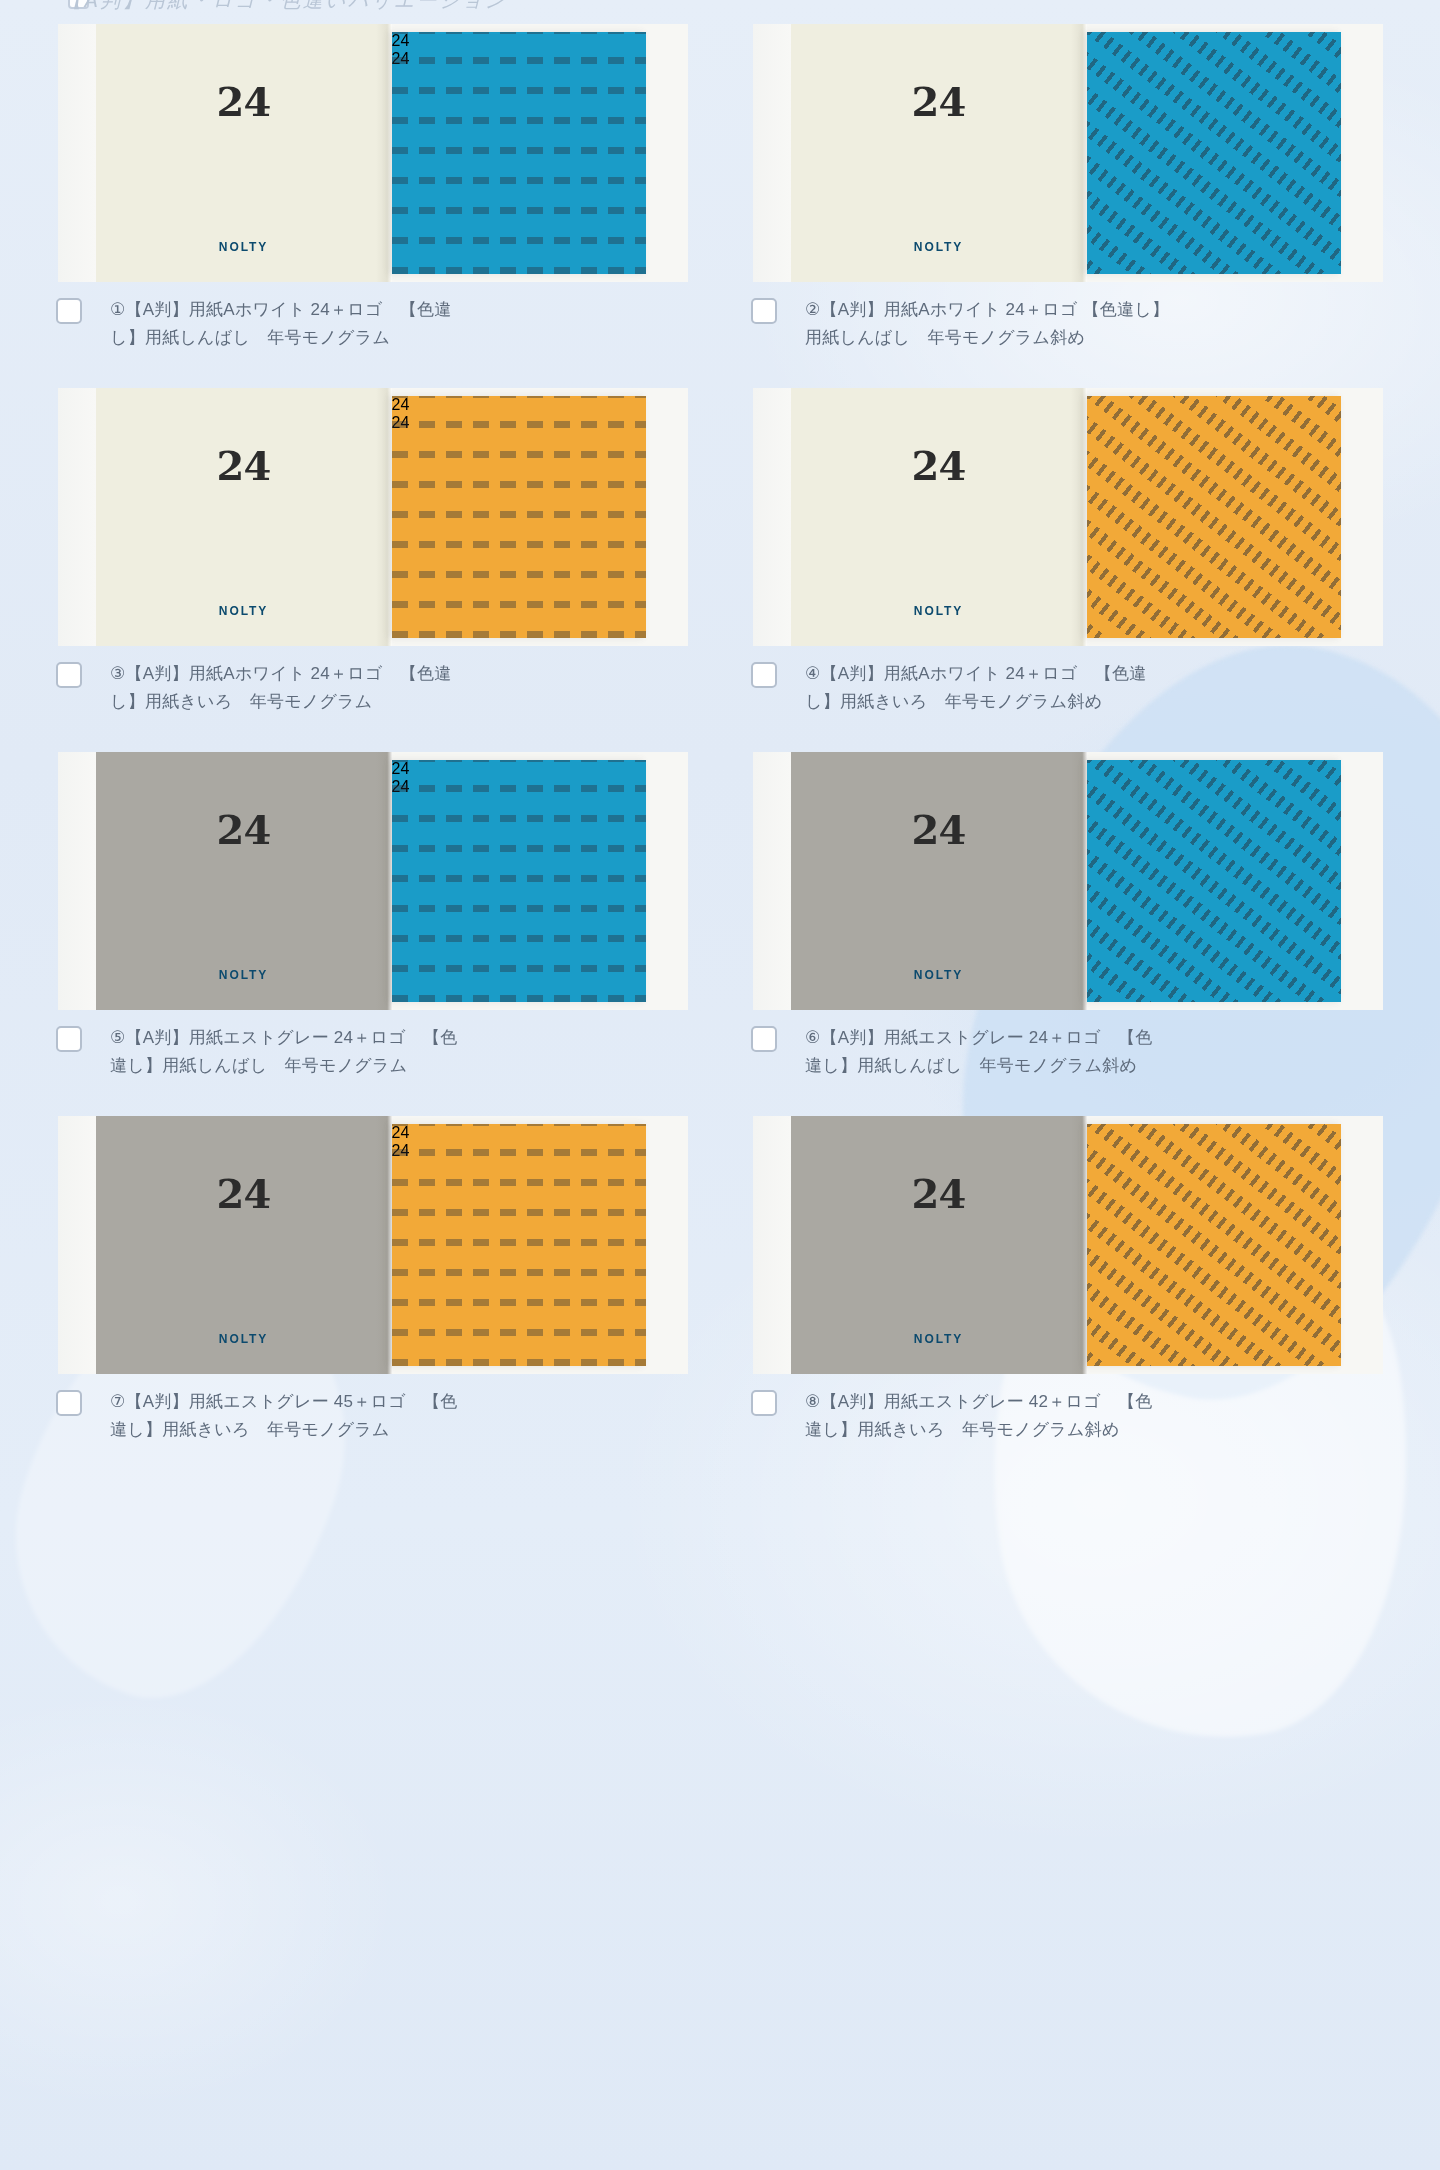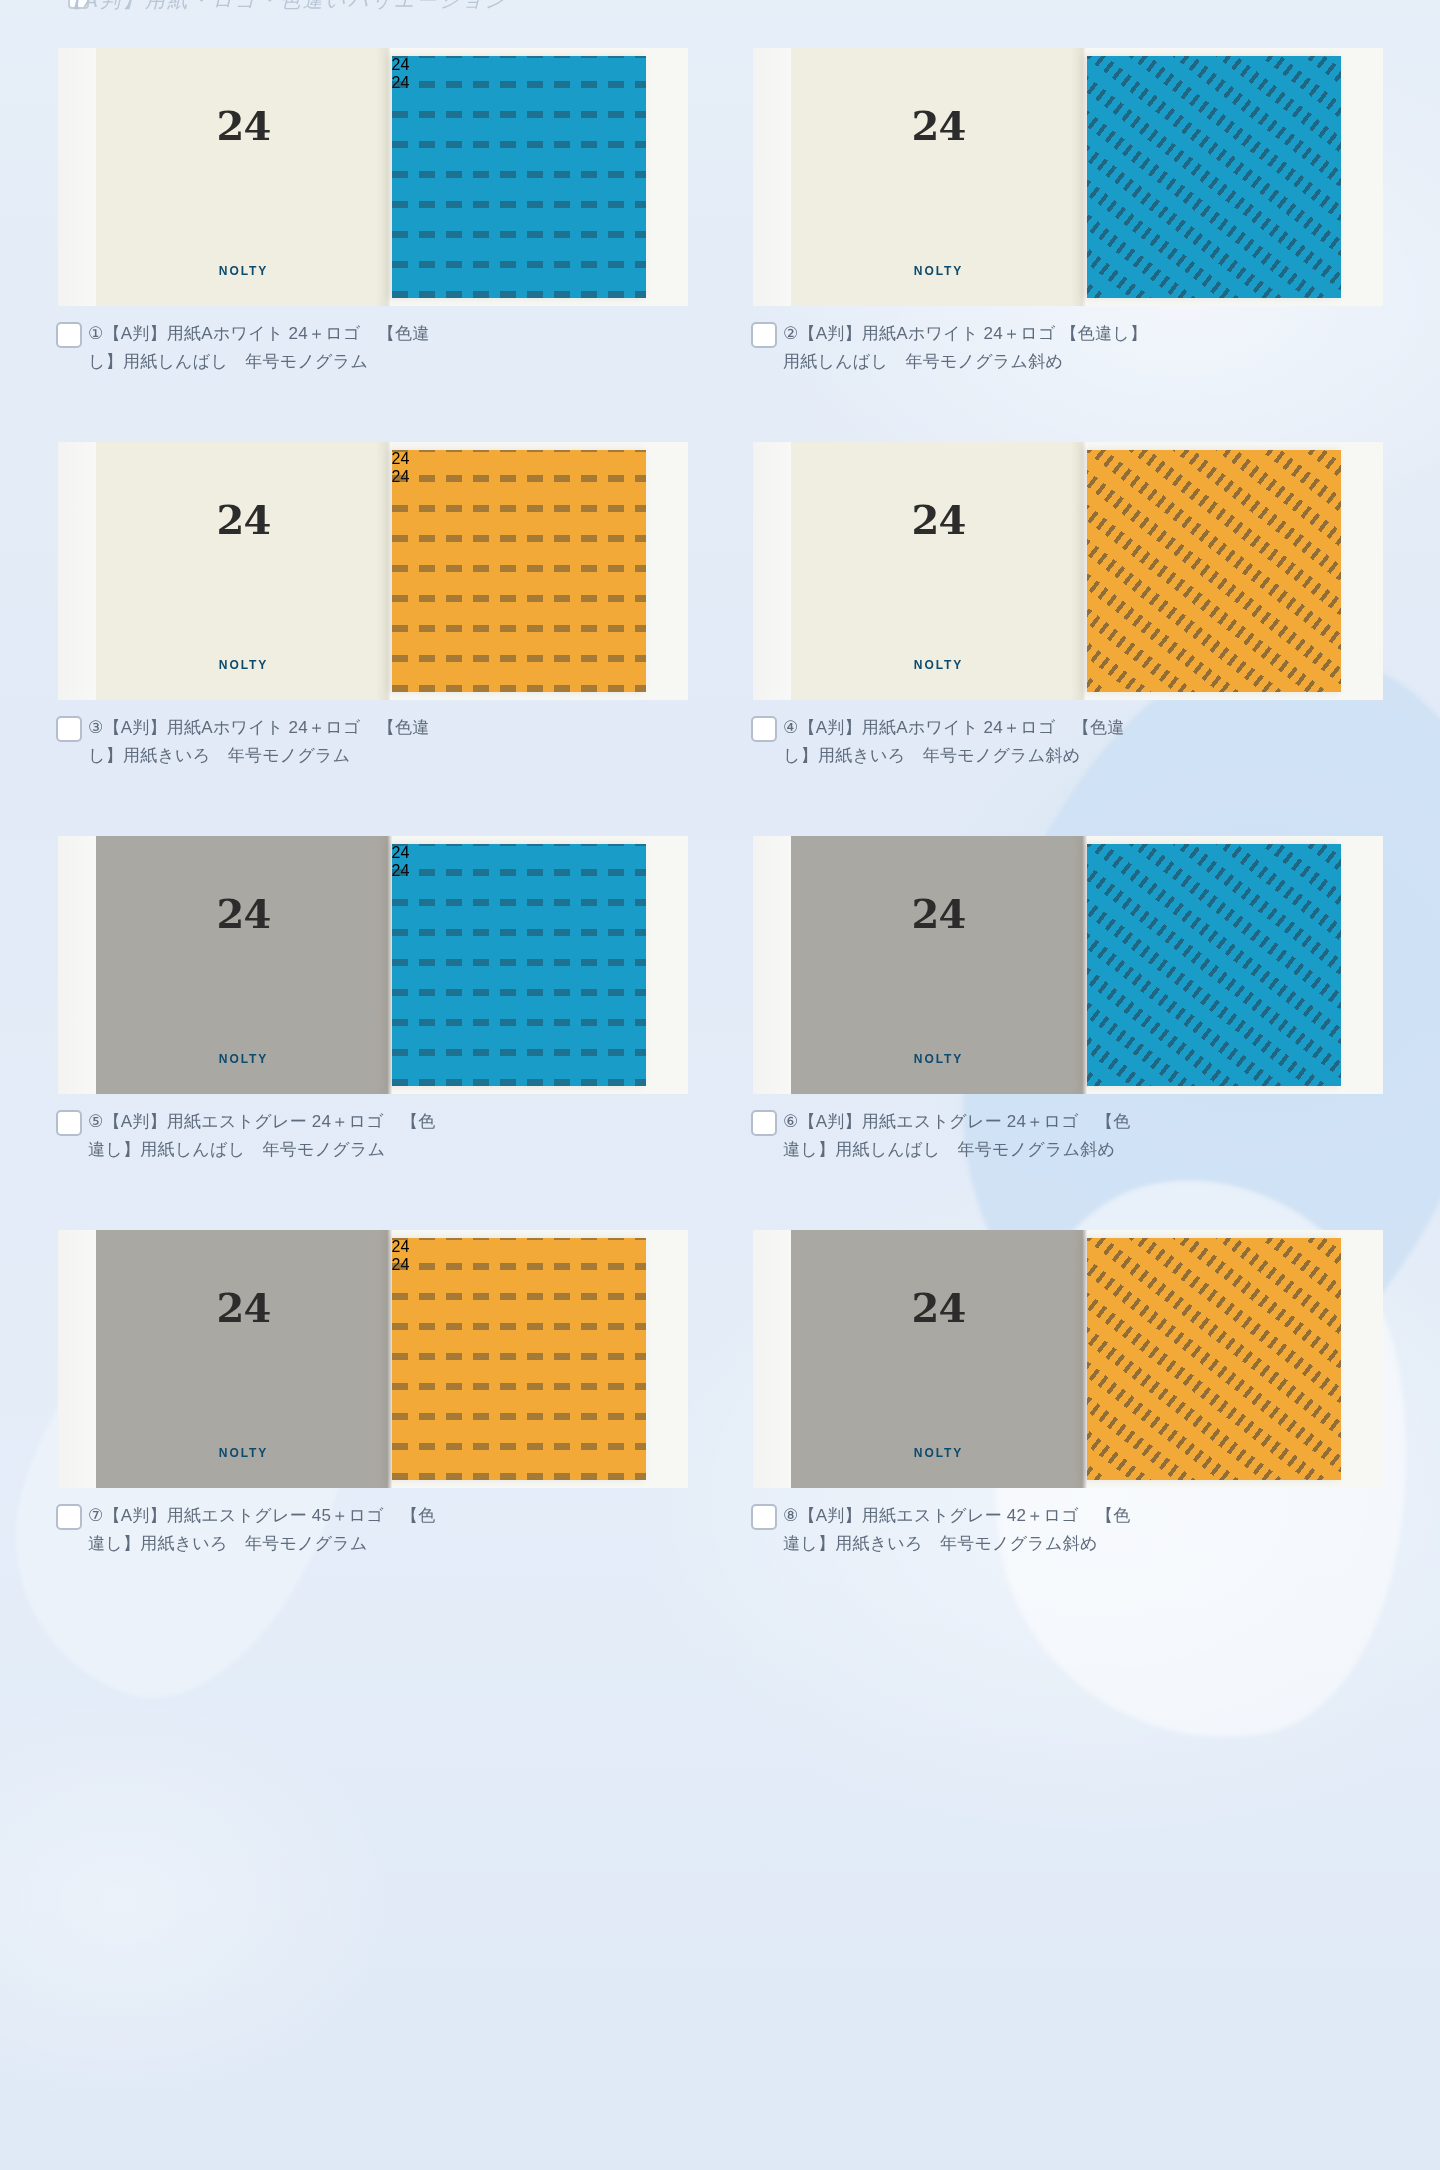--- a/index.html
+++ b/index.html
@@ -73,21 +73,21 @@
   
   .grid {
     position: relative;
     z-index: 2;
     padding: 24px 46px 0 46px;
     display: grid;
     grid-template-columns: 1fr 1fr;
     column-gap: 42px;
     row-gap: 0;
   }
-  .cell { padding-bottom: 16px; margin-top: 24px; }
+  .cell { padding-bottom: 10px; }
 
   .thumb-wrap {
     position: relative;
     width: 100%;
     height: 258px;
     display: flex;
     justify-content: center;
     align-items: stretch;
     overflow: hidden;
   }
@@ -173,21 +173,21 @@
       repeating-linear-gradient(128deg, rgba(40,45,55,.48) 0 4px, rgba(0,0,0,0) 4px 11px);
     -webkit-mask-image: repeating-linear-gradient(38deg, #000 0 13px, rgba(0,0,0,0) 13px 27px);
     mask-image: repeating-linear-gradient(38deg, #000 0 13px, rgba(0,0,0,0) 13px 27px);
     filter: blur(.55px);
   }
 
   
   .caption {
     display: flex;
     align-items: flex-start;
-    gap: 6px;
+    gap: 28px;
     padding: 14px 8px 0 10px;
     min-height: 96px;
   }
   .chk {
     flex: 0 0 auto;
     width: 26px; height: 26px;
     margin-top: 2px;
     border: 2px solid #b4bfce;
     border-radius: 5px;
     background: #ffffff;

